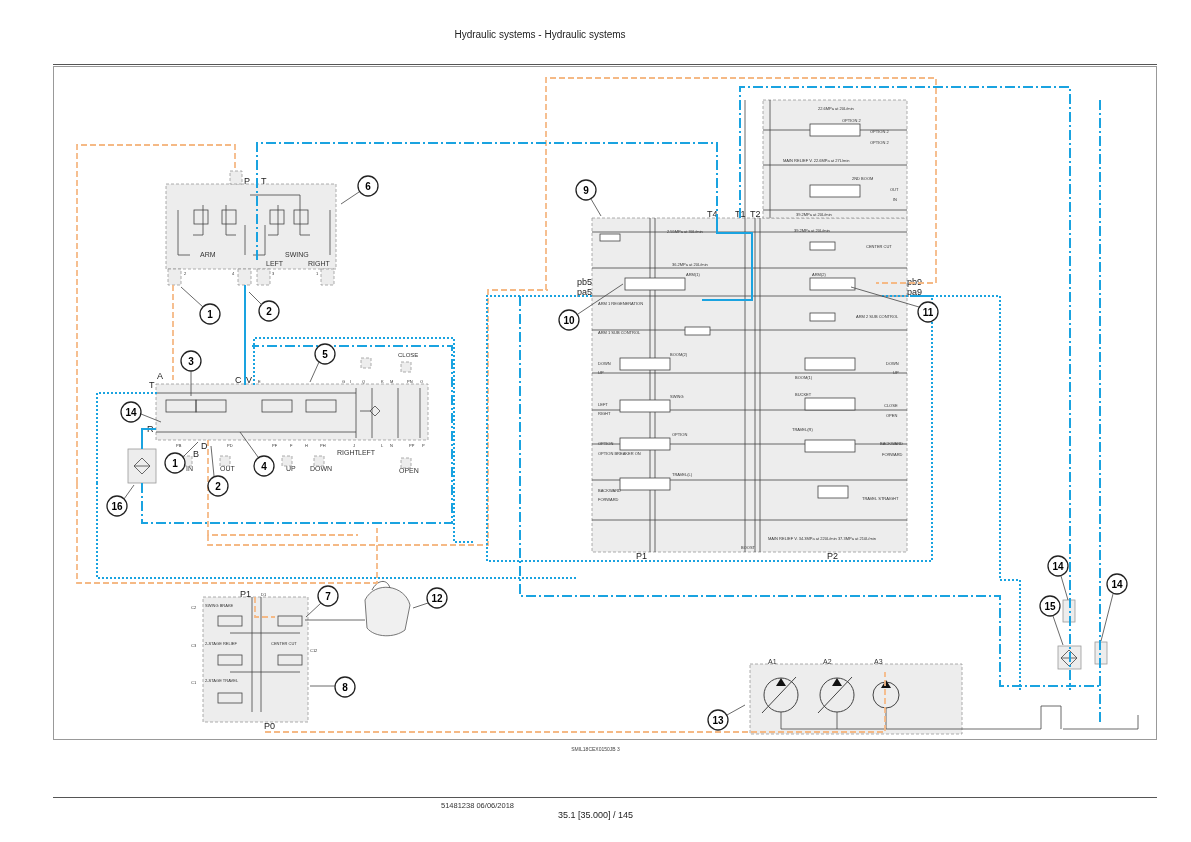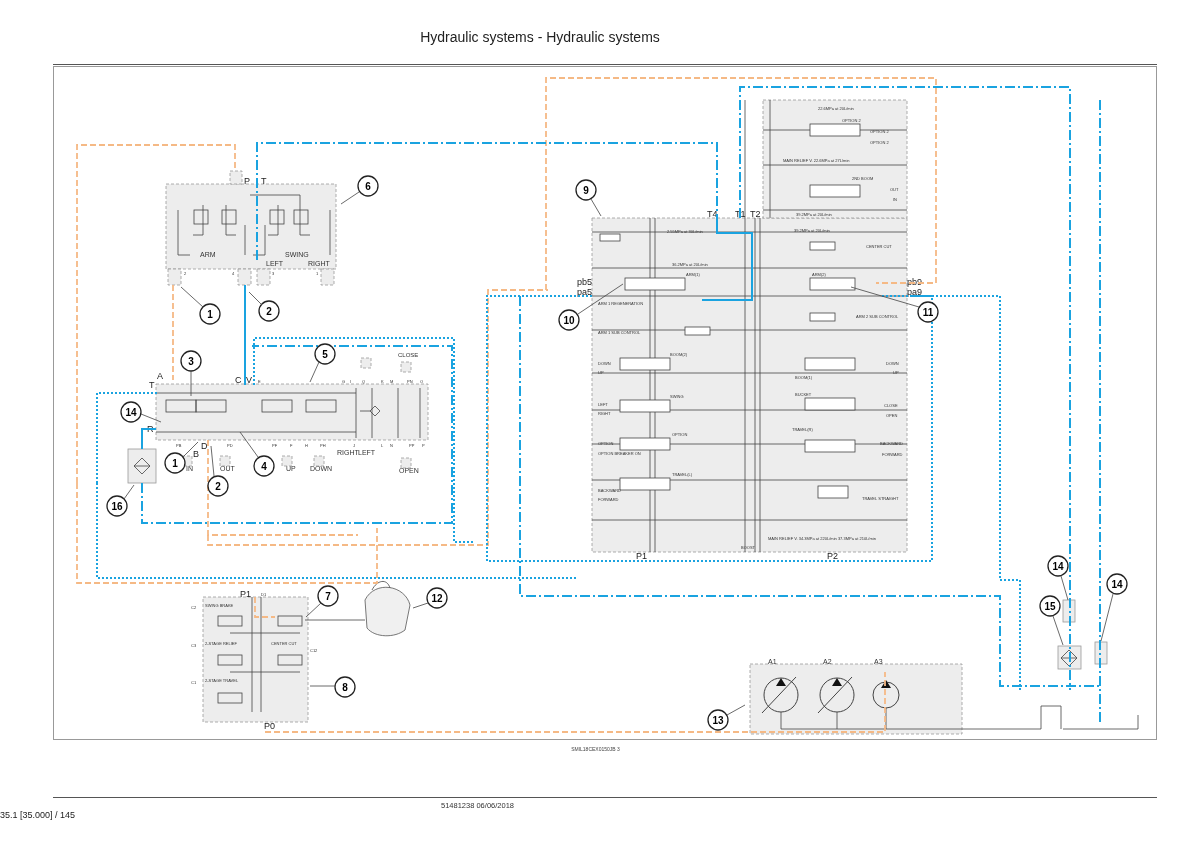--- a/index.html
+++ b/index.html
@@ -1,23 +1,23 @@
 <!DOCTYPE html>
 <html><head>
 <meta charset="utf-8">
 <style>
   html,body{margin:0;padding:0;background:#fff;}
   body{width:1191px;height:842px;position:relative;overflow:hidden;font-family:"Liberation Sans",sans-serif;color:#222;}
-  .hdr{position:absolute;top:29px;left:0;width:1080px;text-align:center;font-size:14px;color:#222;}
+  .hdr{position:absolute;top:29px;left:0;width:1080px;text-align:center;font-size:10px;color:#222;}
   .rule-top{position:absolute;left:53px;top:64px;width:1104px;height:1px;background:#555;}
   .frame{position:absolute;left:53px;top:66px;width:1104px;height:674px;border:1px solid #999;box-sizing:border-box;}
   .caption{position:absolute;top:746px;left:0;width:1191px;text-align:center;font-size:5px;color:#444;}
   .rule-bot{position:absolute;left:53px;top:797px;width:1104px;height:1px;background:#555;}
   .foot1{position:absolute;top:801px;left:0;width:955px;text-align:center;font-size:7.5px;color:#333;}
-  .foot2{position:absolute;top:810px;left:0;width:1191px;text-align:left;font-size:9px;color:#222;}
+  .foot2{position:absolute;top:810px;left:0;width:1191px;text-align:center;font-size:9px;color:#222;}
   svg text{font-family:"Liberation Sans",sans-serif;}
   .blk{fill:#ededed;stroke:#999;stroke-width:0.8;stroke-dasharray:3 2;}
   .ln{fill:none;stroke:#444;stroke-width:0.8;}
   .blue-dd{fill:none;stroke:#1aa3e0;stroke-width:2;stroke-dasharray:10 3 2 3;}
   .blue-dot{fill:none;stroke:#1aa3e0;stroke-width:2;stroke-dasharray:2 2;}
   .blue-sol{fill:none;stroke:#1aa3e0;stroke-width:2;}
   .orange{fill:none;stroke:#f5b985;stroke-width:1.8;stroke-dasharray:6 3;}
   .callout circle{fill:#fff;stroke:#222;stroke-width:1.3;}
   .callout text{font-size:10px;font-weight:bold;text-anchor:middle;}
   .lbl{font-size:7px;fill:#333;}

